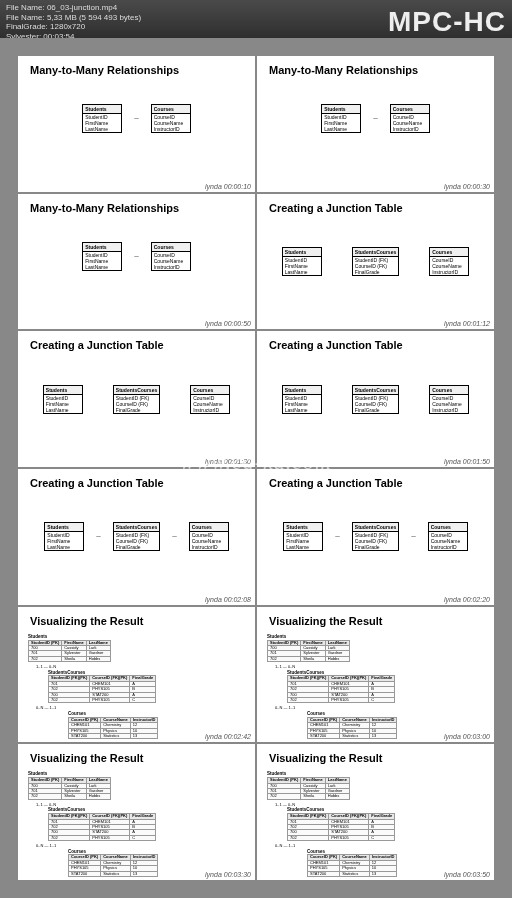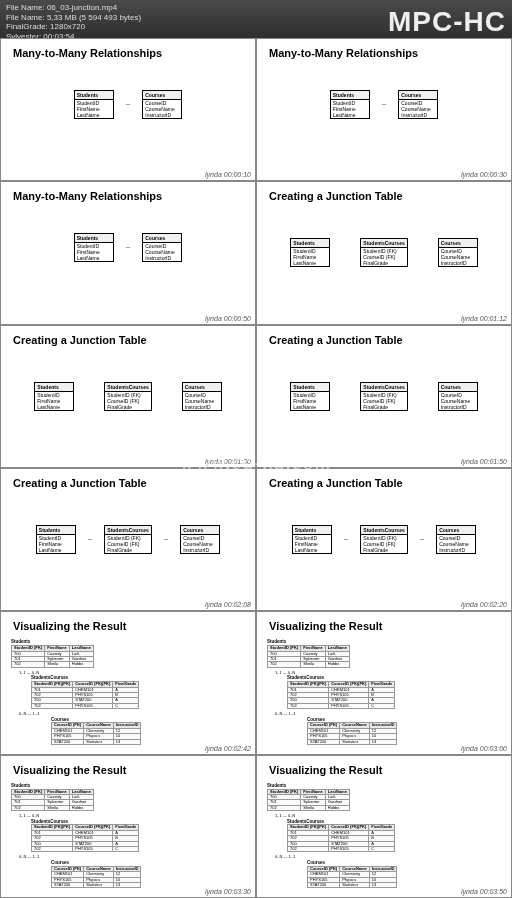--- a/index.html
+++ b/index.html
@@ -1,20 +1,20 @@
 <!DOCTYPE html>
 <html><head>
 <meta charset="utf-8">
 <style>
   * { margin: 0; padding: 0; box-sizing: border-box; }
   body { width: 512px; height: 898px; background: #000; font-family: Arial, sans-serif; position: relative; overflow: hidden; }
   .header-area { position: absolute; top: 0; left: 0; right: 0; height: 44px; background: linear-gradient(#4a4a4a, #2a2a2a); color: #ddd; font-size: 8px; padding: 3px 6px; display: flex; justify-content: space-between; align-items: flex-start; }
   .file-info { line-height: 1.2; }
   .app-title { font-size: 28px; font-weight: bold; color: #eee; letter-spacing: 1px; align-self: center; }
-  .grid { position: absolute; top: 38px; left: 0; right: 0; bottom: 0; display: grid; grid-template-columns: 1fr 1fr; grid-template-rows: repeat(6, 1fr); background: #888; gap: 2px; padding: 1px; }
+  .grid { position: absolute; top: 38px; left: 0; right: 0; bottom: 0; display: grid; grid-template-columns: 1fr 1fr; grid-template-rows: repeat(6, 1fr); background: #888; gap: 2px; padding: 18px; }
   .thumb { background: #fff; position: relative; overflow: hidden; }
   .slide-title { font-size: 11px; font-weight: bold; position: absolute; top: 8px; left: 12px; color: #000; }
   .watermark-ts { position: absolute; bottom: 2px; right: 4px; font-size: 7px; color: #555; font-style: italic; }
   .stack { position: absolute; inset: 0; display: flex; gap: 12px; justify-content: center; align-items: center; }
   .stack.row1 { top: -10px; }
   .dbtable { border: 1px solid #000; font-size: 5px; background: #fff; min-width: 40px; }
   .dbtable .tname { border-bottom: 1px solid #000; font-weight: bold; padding: 1px 2px; background: #f0f0f0; }
   .dbtable .trow { padding: 0 2px; line-height: 1.2; }
   .conn { font-size: 4.5px; align-self: center; }
   .watermark { position: absolute; font-family: Georgia, serif; font-style: italic; font-size: 22px; color: #ffffff; opacity: 0.65; z-index: 50; pointer-events: none; text-align: center; left: 50%; transform: translateX(-50%); top: 50%; width: 300px; letter-spacing: 1px; }

